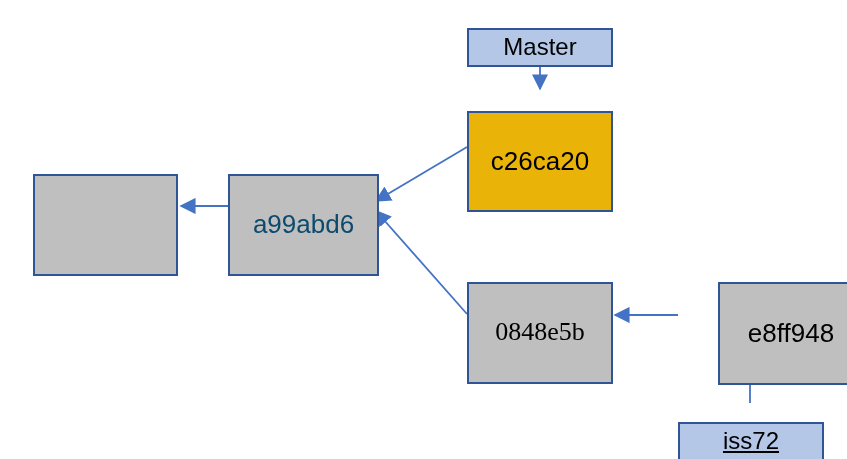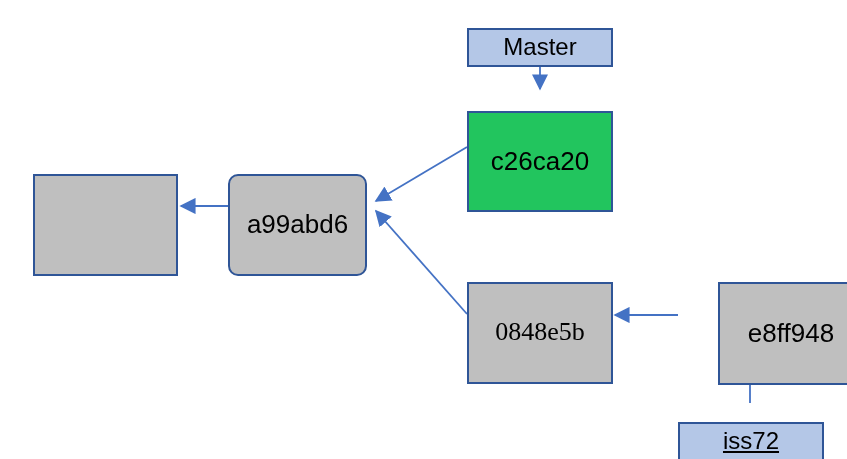--- a/index.html
+++ b/index.html
@@ -62,24 +62,24 @@
       <line x1="467" y1="147" x2="376" y2="201" stroke="#4472c4" stroke-width="1.8" marker-end="url(#arrowhead)"></line>
       <line x1="228" y1="206" x2="181" y2="206" stroke="#4472c4" stroke-width="1.8" marker-end="url(#arrowhead)"></line>
       <line x1="467" y1="314" x2="376" y2="211" stroke="#4472c4" stroke-width="1.8" marker-end="url(#arrowhead)"></line>
       <line x1="678" y1="315" x2="615" y2="315" stroke="#4472c4" stroke-width="1.8" marker-end="url(#arrowhead)"></line>
       <line x1="750" y1="403" x2="750" y2="369" stroke="#4472c4" stroke-width="1.8" marker-end="url(#arrowhead)"></line>
     </svg>
   <div id="node-layer">
       <div class="node branch" style="left: 467px; top: 9px; width: 146px; height: 39px; background: rgb(180, 199, 231); border-color: rgb(47, 85, 151); color: rgb(0, 0, 0);">
         <span class="label">Master</span>
       </div>
-      <div class="node commit" style="left: 467px; top: 92px; width: 146px; height: 101px; background: #22c55e; border-color: rgb(47, 85, 151); color: rgb(0, 0, 0);">
+      <div class="node commit" style="left: 467px; top: 92px; width: 146px; height: 101px; background: #eab308; border-color: rgb(47, 85, 151); color: rgb(0, 0, 0);">
         <span class="label">c26ca20</span>
       </div>
-      <div class="node commit" style="left: 228px; top: 155px; width: 139px; height: 102px; background: rgb(191, 191, 191); border-color: rgb(47, 85, 151); color: #000000; border-radius: 10px;">
+      <div class="node commit" style="left: 228px; top: 155px; width: 151px; height: 102px; background: rgb(191, 191, 191); border-color: rgb(47, 85, 151); color: #0c4a6e;">
         <span class="label">a99abd6</span>
       </div>
       <div class="node commit" style="left: 33px; top: 155px; width: 145px; height: 102px; background: rgb(191, 191, 191); border-color: rgb(47, 85, 151); color: rgb(0, 0, 0);">
         <span class="label"></span>
       </div>
       <div class="node commit" style="left: 467px; top: 263px; width: 146px; height: 102px; background: rgb(191, 191, 191); border-color: rgb(47, 85, 151); color: rgb(0, 0, 0); font-family: Liberation Serif, serif;">
         <span class="label">0848e5b</span>
       </div>
       <div class="node commit" style="left: 718px; top: 263px; width: 146px; height: 103px; background: rgb(191, 191, 191); border-color: rgb(47, 85, 151); color: rgb(0, 0, 0);">
         <span class="label">e8ff948</span>

